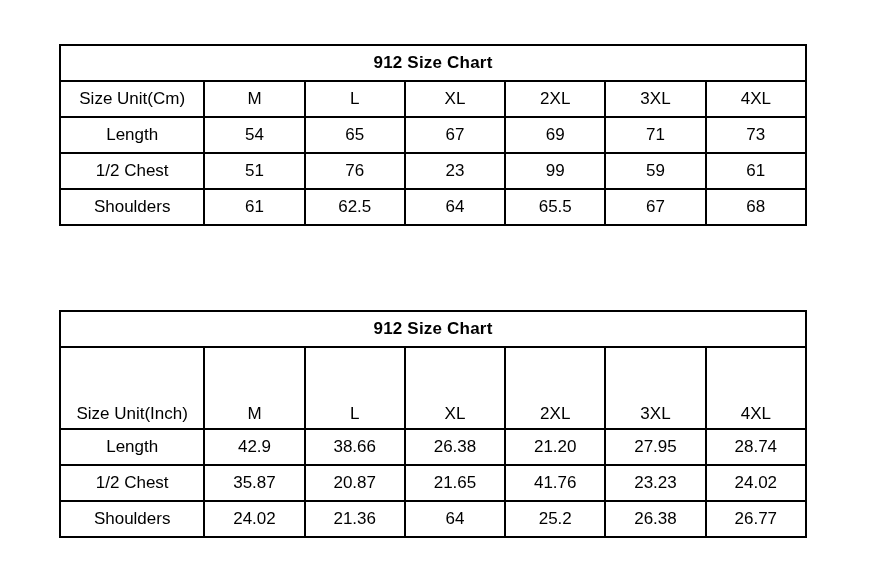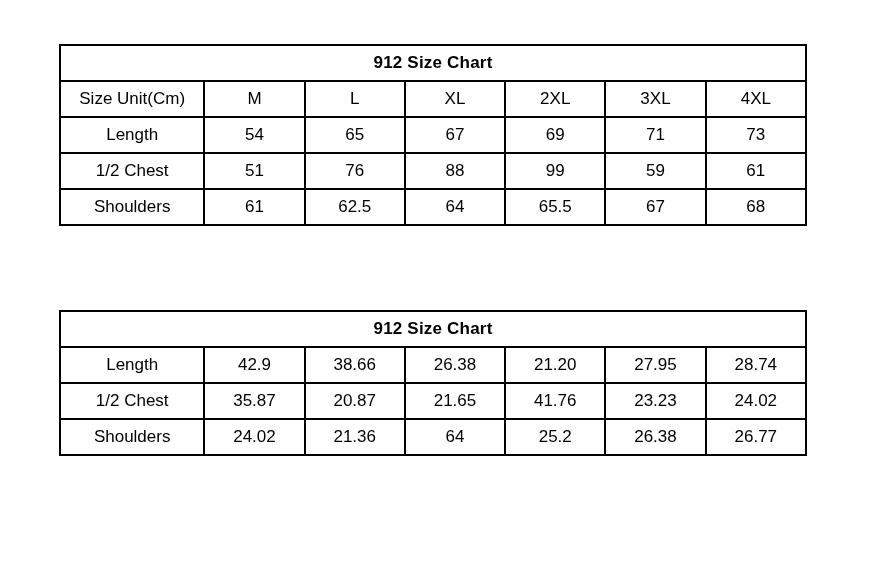--- a/index.html
+++ b/index.html
@@ -102,21 +102,21 @@
           <td>65</td>
           <td>67</td>
           <td>69</td>
           <td>71</td>
           <td>73</td>
         </tr>
         <tr>
           <td class="row-label">1/2 Chest</td>
           <td>51</td>
           <td>76</td>
-          <td>88</td>
+          <td>23</td>
           <td>99</td>
           <td>59</td>
           <td>61</td>
         </tr>
         <tr>
           <td class="row-label">Shoulders</td>
           <td>61</td>
           <td>62.5</td>
           <td>64</td>
           <td>65.5</td>
@@ -134,20 +134,29 @@
           <col class="c-data">
           <col class="c-data">
           <col class="c-data">
           <col class="c-data">
           <col class="c-data">
           <col class="c-data">
       </colgroup>
       <tbody>
         <tr>
           <td class="title-cell" colspan="7">912 Size Chart</td>
+        </tr>
+        <tr class="head-row">
+          <td class="row-label">Size Unit(Inch)</td>
+          <td>M</td>
+          <td>L</td>
+          <td>XL</td>
+          <td>2XL</td>
+          <td>3XL</td>
+          <td>4XL</td>
         </tr>
         <tr>
           <td class="row-label">Length</td>
           <td>42.9</td>
           <td>38.66</td>
           <td>26.38</td>
           <td>21.20</td>
           <td>27.95</td>
           <td>28.74</td>
         </tr>

